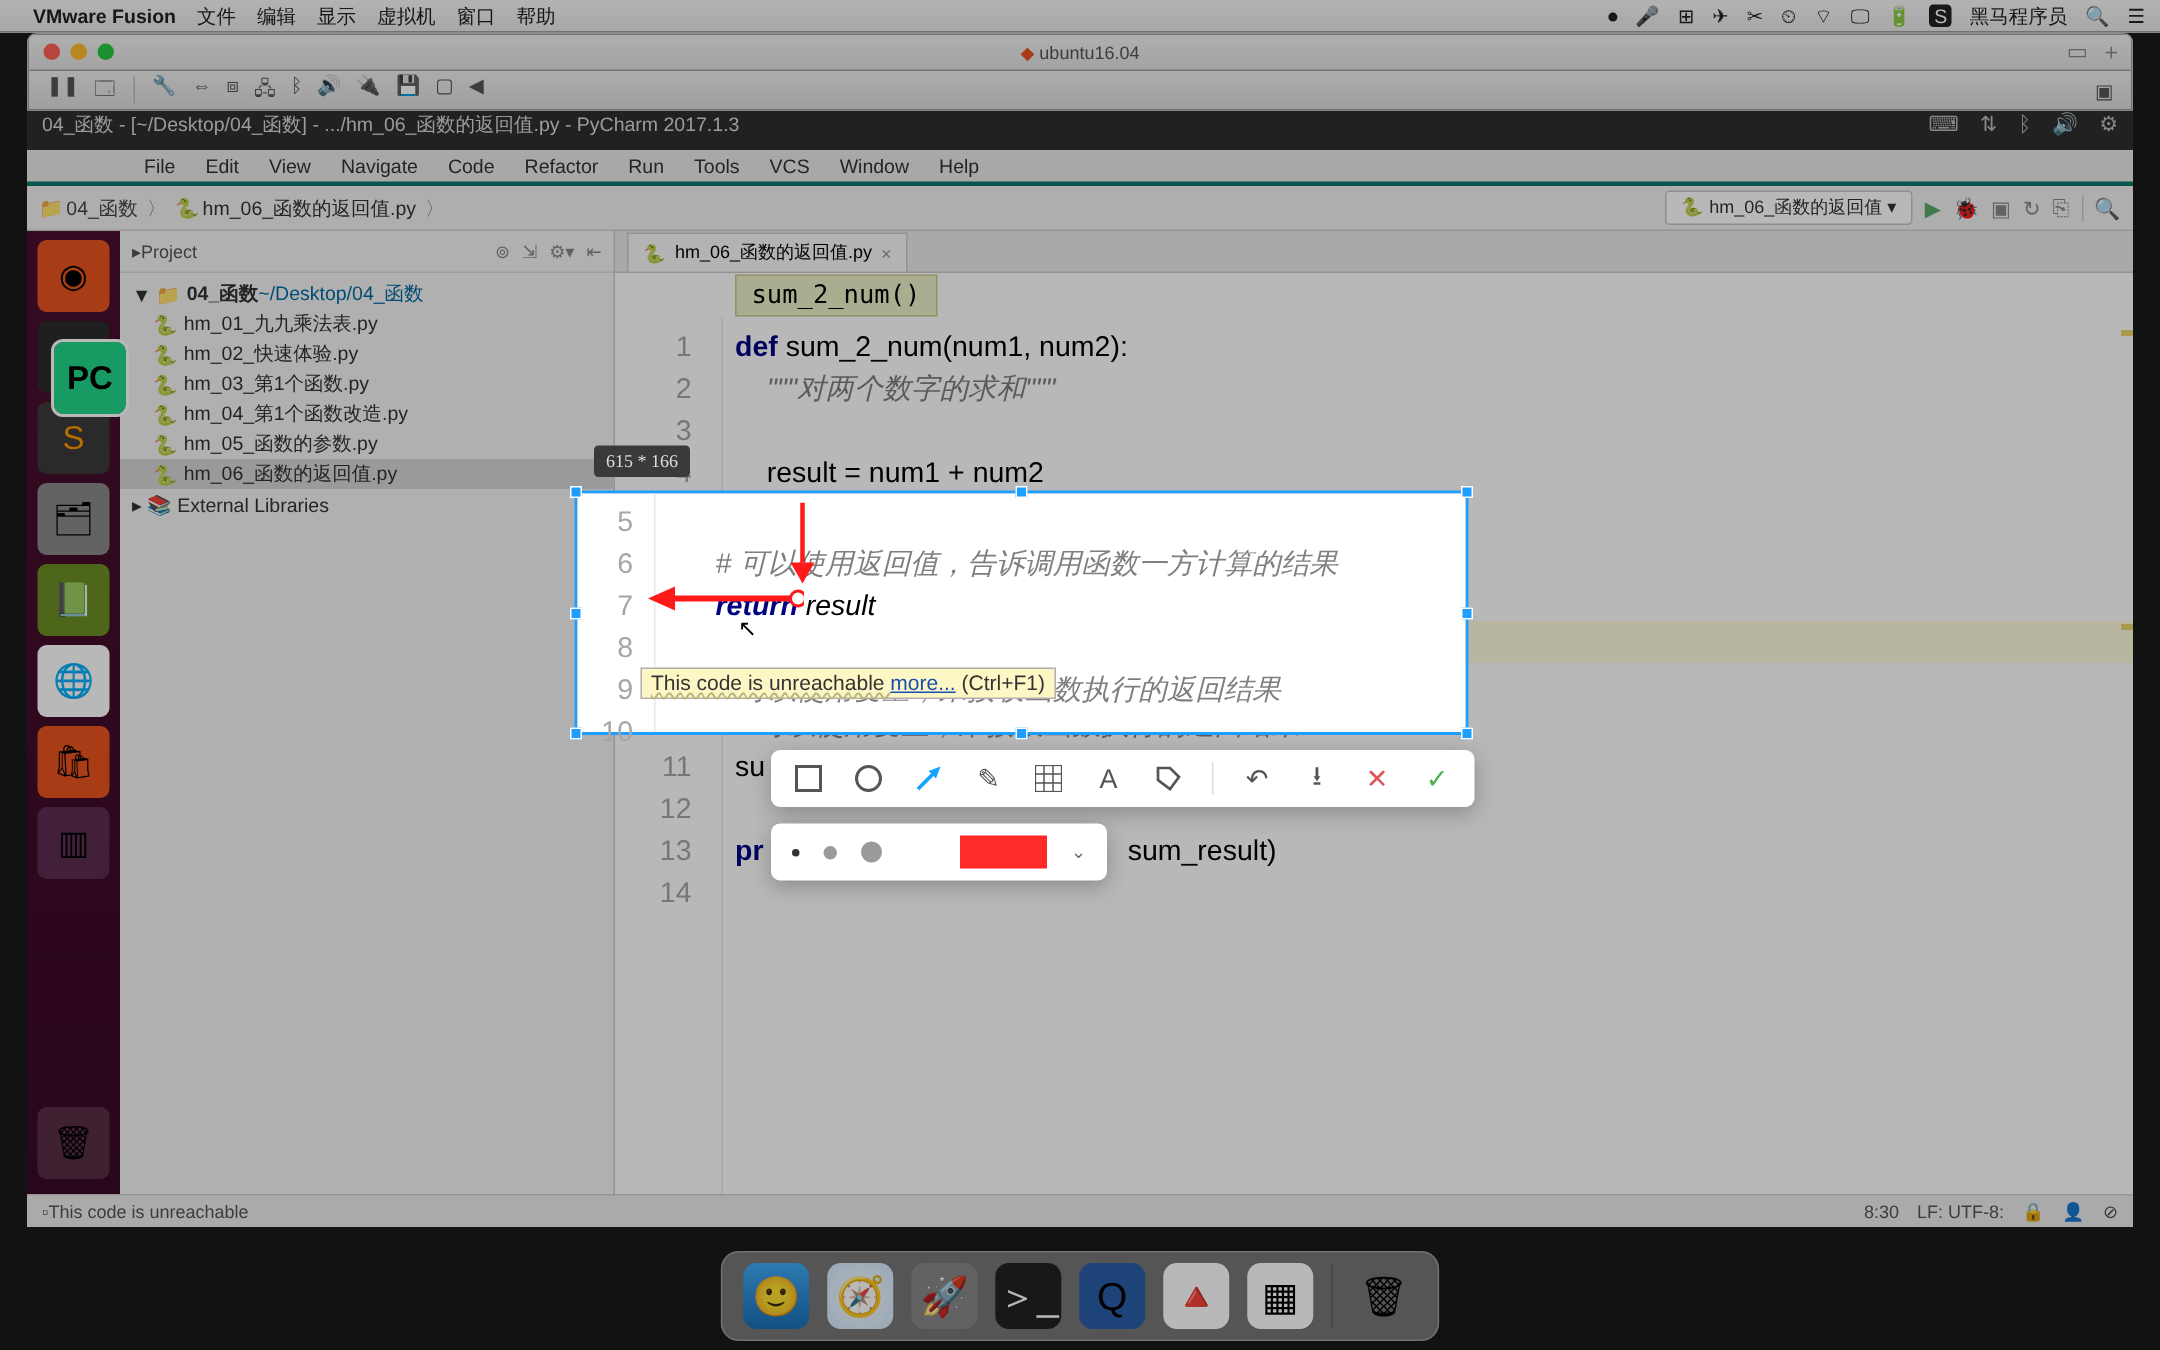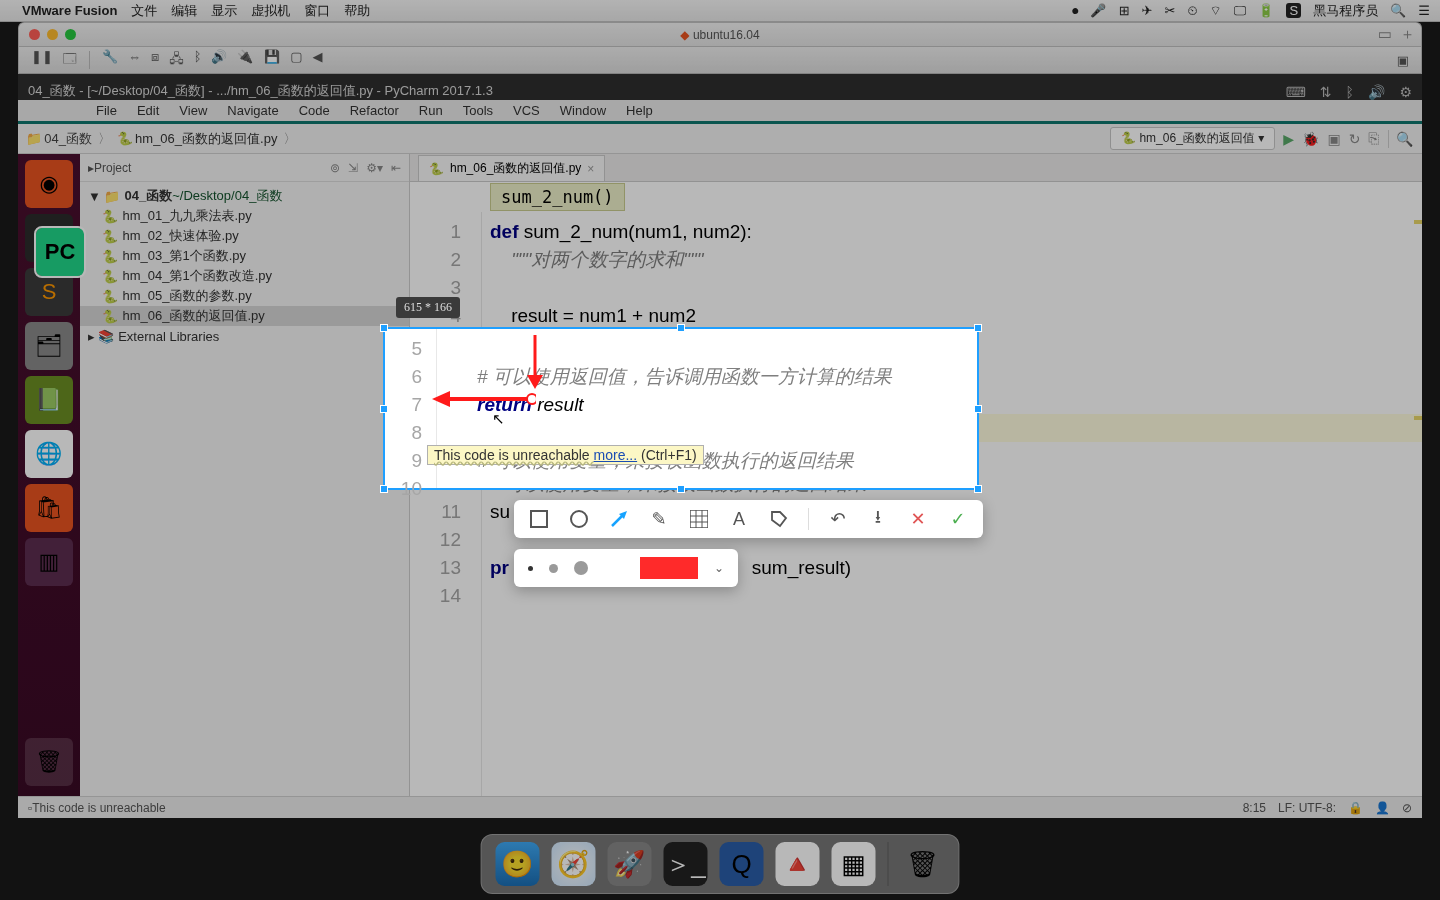--- a/index.html
+++ b/index.html
@@ -23,21 +23,21 @@
 .vm-title .rb { margin-left:auto; margin-right:6px; display:flex; gap:8px; color:#888;}
 .vm-title .rb span{font-size:15px;}
 
 .vm-toolbar { position:absolute; top:46px; left:18px; right:18px; height:28px; background:linear-gradient(#efefef,#dcdcdc); display:flex; align-items:center; border:1px solid #c0c0c0; border-bottom:1px solid #b5b5b5; font-size:13px; color:#555; z-index:9;}
 .vm-toolbar .grp{display:flex; gap:10px; padding:0 12px;}
 .vm-toolbar .sep{width:1px; height:18px; background:#bbb;}
 .vm-toolbar .sp{flex:1;}
 
 
 .pc { position:absolute; top:74px; left:18px; right:18px; bottom:82px; background:#3c3f41; z-index:8;}
-.pc-titlebar{height:26px; background:#2f2f2f; color:#d7d7d7; font-size:13px; display:flex; align-items:flex-end; padding:0 10px;}
+.pc-titlebar{height:26px; background:#2f2f2f; color:#d7d7d7; font-size:13px; display:flex; align-items:flex-start; padding:0 10px;}
 .pc-titlebar .r{margin-left:auto; display:flex; gap:14px; color:#bbb; font-size:14px;}
 .pc-menubar{height:24px; background:#e9e9e9; color:#333; display:flex; align-items:center; font-size:13px; padding-left:70px; gap:4px; border-bottom:3px solid #0f766e;}
 .pc-menubar span{padding:2px 8px;}
 
 .pc-toolbar{height:30px; background:#f2f2f2; display:flex; align-items:center; font-size:13px; color:#333; border-bottom:1px solid #cfcfcf; padding:0 8px;}
 .pc-toolbar .bc{display:flex; align-items:center; gap:2px; font-family:Menlo,monospace;}
 .pc-toolbar .bc .dir{color:#444;}
 .pc-toolbar .bc .sep{color:#888; margin:0 4px;}
 .pc-toolbar .run{margin-left:auto; display:flex; align-items:center; gap:8px;}
 .pc-toolbar .run .cfg{background:#fff; border:1px solid #c6c6c6; border-radius:3px; padding:2px 10px; font-size:12px;}
@@ -50,21 +50,21 @@
 .ubuntu-launcher .li.pc{background:#21d789; outline:2px solid #fff;}
 .ubuntu-launcher .trash{margin-top:auto; margin-bottom:10px;}
 
 .proj-pane{width:330px; background:#f4f4f4; border-right:1px solid #ccc; display:flex; flex-direction:column;}
 .proj-head{height:28px; display:flex; align-items:center; padding:0 8px; font-size:12px; color:#555; border-bottom:1px solid #dcdcdc;}
 .proj-head .r{margin-left:auto; display:flex; gap:8px; color:#888;}
 .proj-tree{flex:1; font-family:Menlo,monospace; font-size:13px; color:#333; padding:4px 0;}
 .proj-tree .row{display:flex; align-items:center; height:20px; padding-left:8px; white-space:pre;}
 .proj-tree .row.sel{background:#d6d6d6;}
 .proj-tree .ico{width:16px; text-align:center; margin-right:4px;}
-.proj-tree .hint{color:#14532d;}
+.proj-tree .hint{color:#0369a1;}
 
 .editor{flex:1; background:#fff; position:relative; display:flex; flex-direction:column;}
 .tabs{height:28px; background:#eceaea; display:flex; align-items:flex-end; border-bottom:1px solid #cbcbcb; padding-left:8px;}
 .tabs .tab{background:#f8f8f8; border:1px solid #cbcbcb; border-bottom:none; padding:4px 10px; font-size:12px; display:flex; align-items:center; gap:6px;}
 .tabs .tab .x{color:#999;}
 
 .crumb{height:30px; display:flex; align-items:center; padding-left:80px;}
 .crumb .chip{background:#eef0c9; border:1px solid #c9cc8f; padding:3px 10px; font-family:Menlo,monospace; font-size:17px;}
 
 .code{flex:1; display:flex; font-family:Menlo,Consolas,monospace; font-size:19px; position:relative;}
@@ -321,21 +321,21 @@
           <div class="m" style="top:204px;background:#e9d76a;"></div>
         </div>
       </div>
     </div>
   </div>
 
   <div class="status">
     <span>▫ </span>
     <span>This code is unreachable</span>
     <div class="r">
-      <span>8:15</span>
+      <span>8:30</span>
       <span>LF: UTF-8:</span>
       <span>🔒</span>
       <span>👤</span>
       <span>⊘</span>
     </div>
   </div>
 </div>
 
 <div class="size-badge" style="top:297px; left:396px;">615 * 166</div>
 

